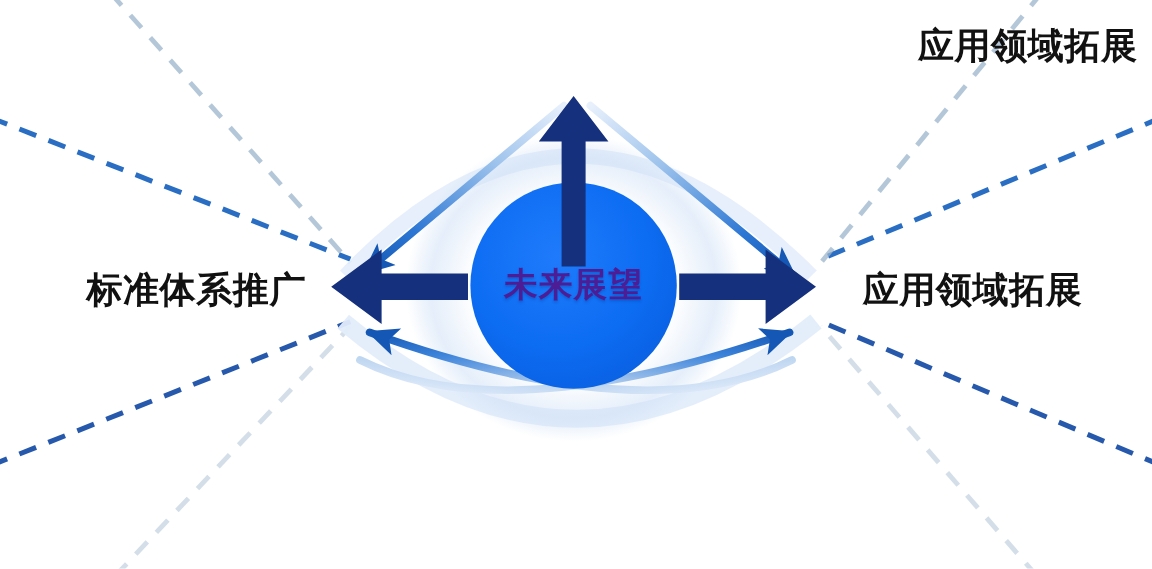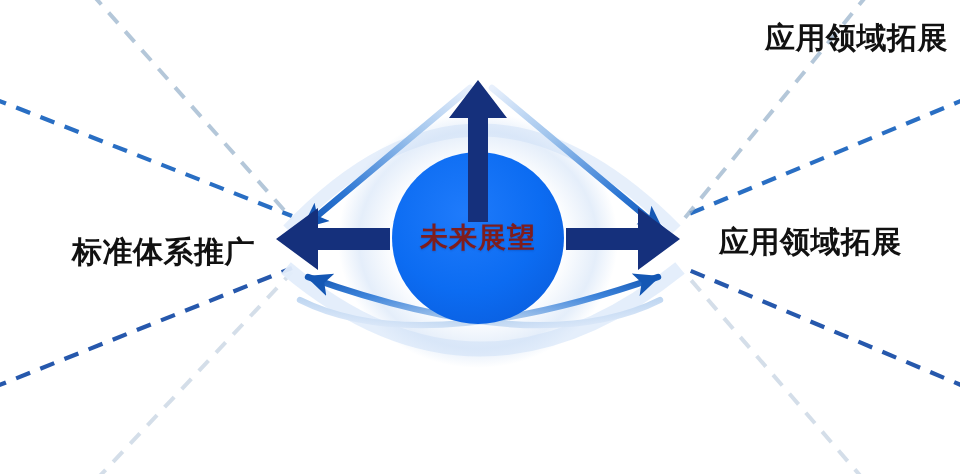--- a/index.html
+++ b/index.html
@@ -38,37 +38,37 @@
   #label-top {
     font-size: 30px;
     left: 0;
     right: 12px;
     top: 18px;
     text-align: right;
   }
   #label-left {
     font-size: 30px;
     left: 72px;
-    top: 232px;
+    top: 222px;
   }
   #label-right {
     font-size: 30px;
     right: 58px;
     top: 222px;
   }
   #center-label {
     position: absolute;
     left: 392px;
     top: 219px;
     width: 172px;
     text-align: center;
     font-family: "Liberation Sans", "DejaVu Sans", sans-serif;
     font-size: 28px;
     font-weight: bold;
-    color: #7f1d1d;
+    color: #4c1d95;
     letter-spacing: 1px;
     text-shadow: 0 1px 2px rgba(0,40,120,0.25);
   }
 </style>
 </head>
 <body>
 
 <div id="diagram-root">
 
   <svg id="diagram-svg" viewBox="0 0 960 474">

